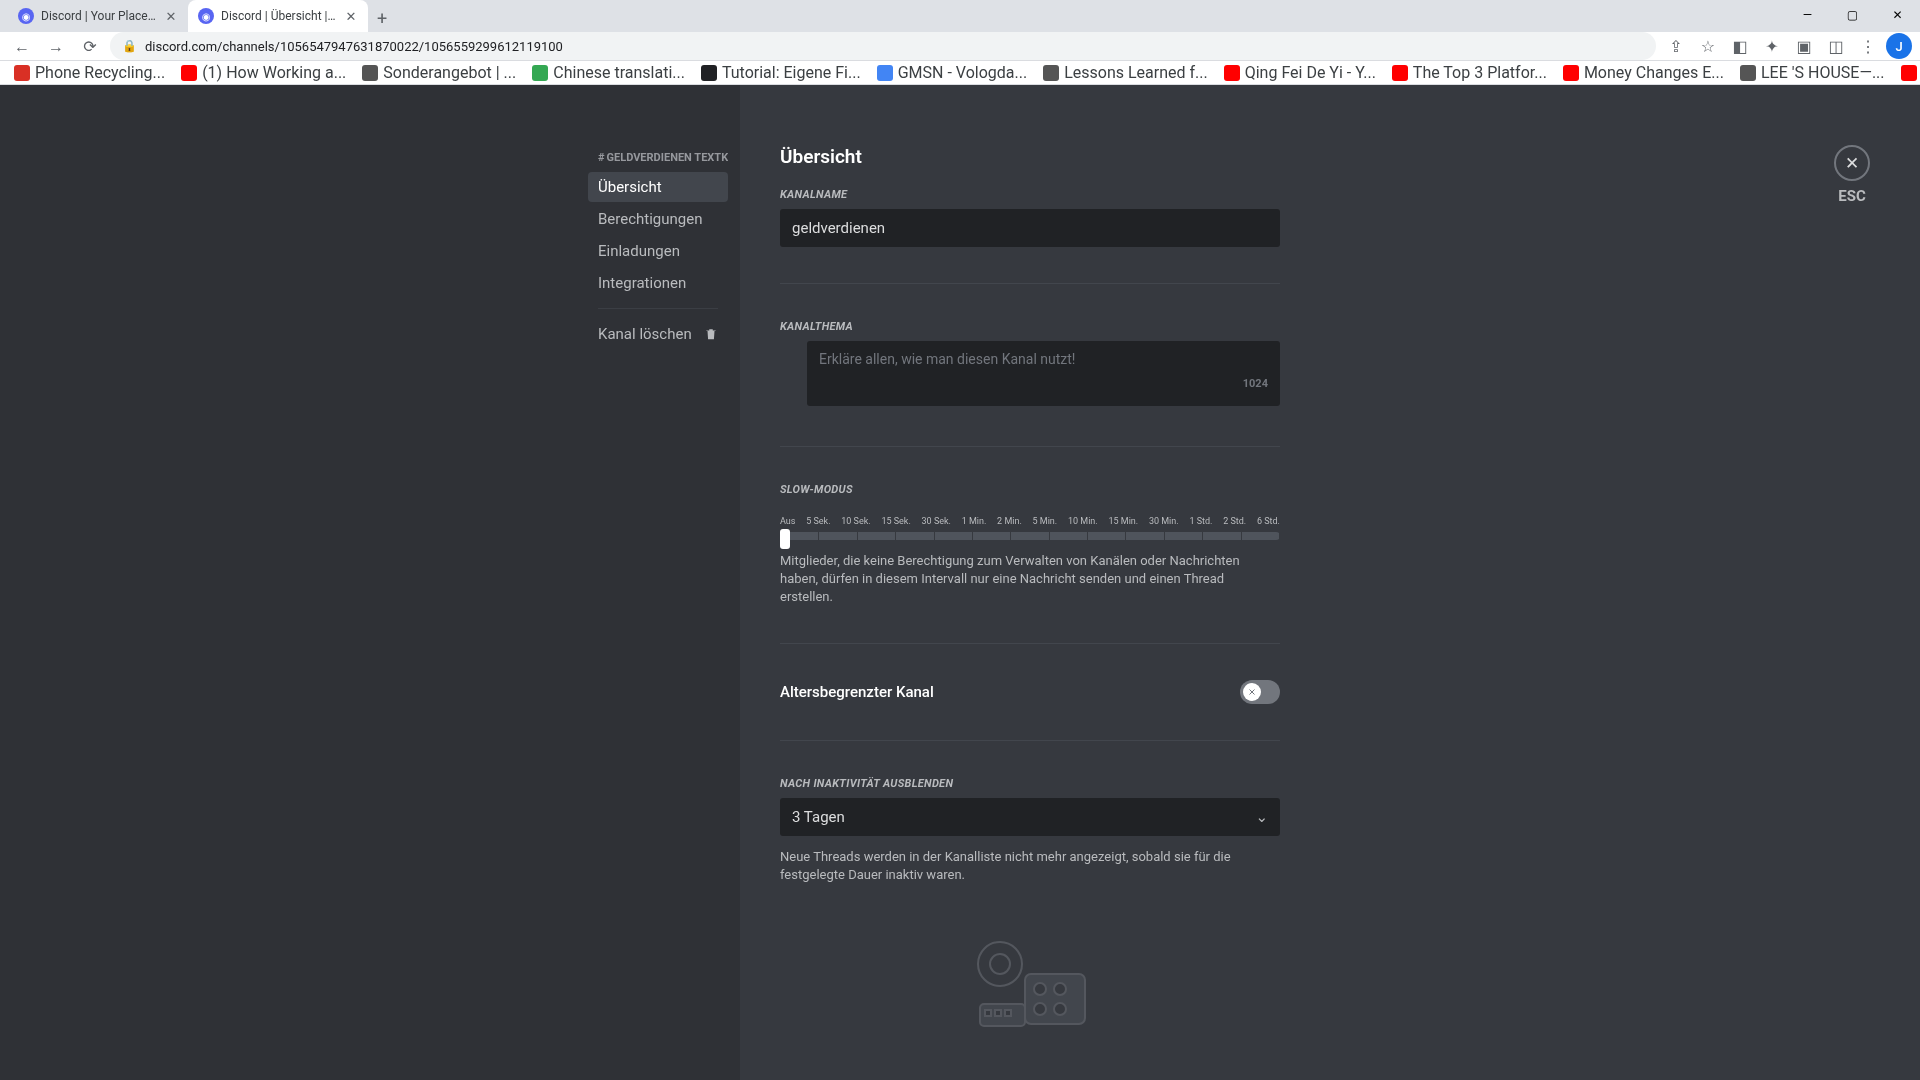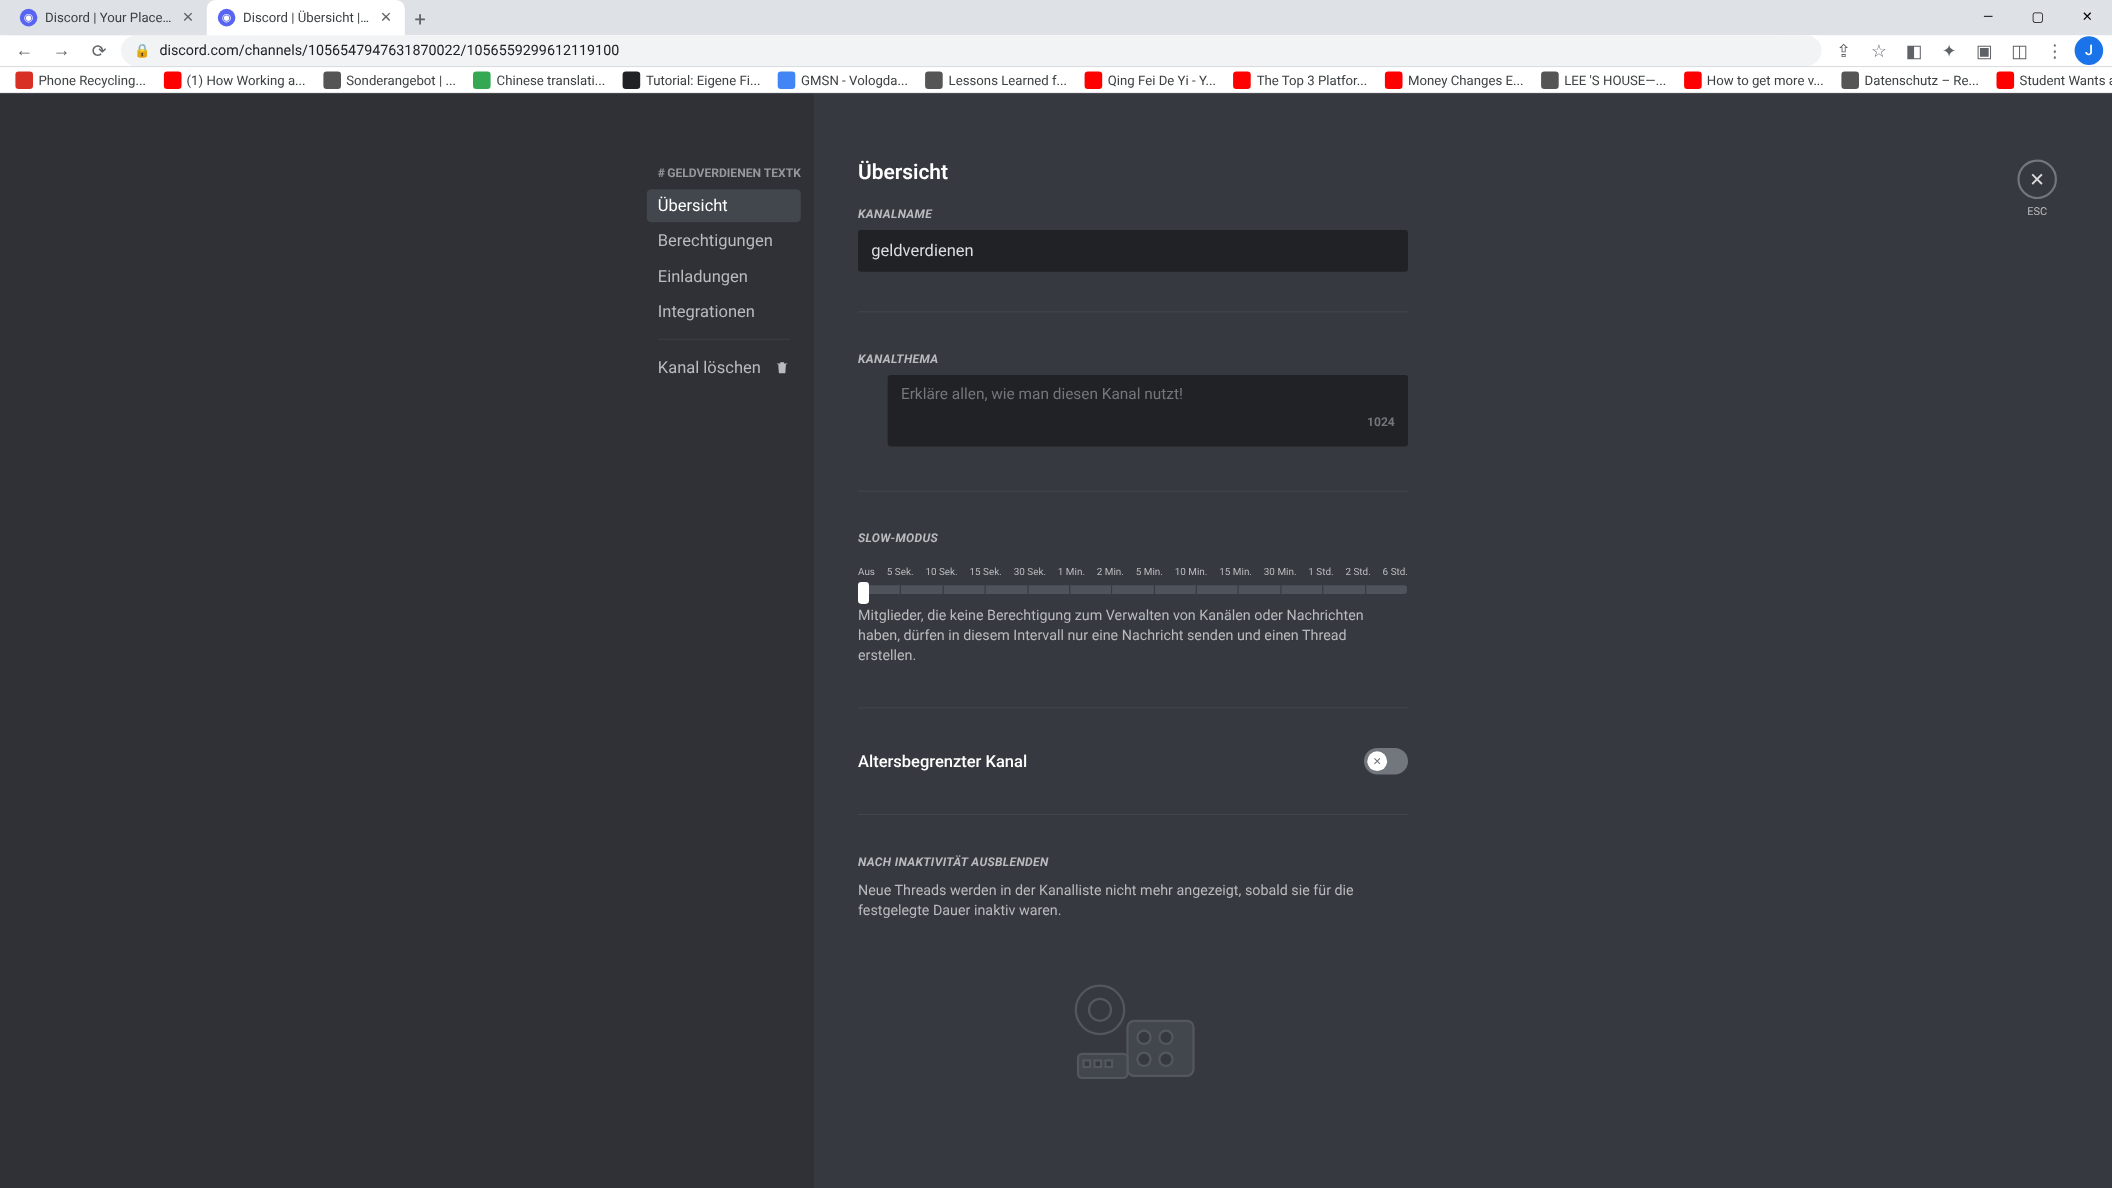--- a/index.html
+++ b/index.html
@@ -19,42 +19,42 @@
 
 .toolbar { height: 36px; background: #fff; display: flex; align-items: center; padding: 0 8px; gap: 6px; border-bottom: 1px solid #dadce0; }
 .nav-btn { width: 28px; height: 28px; display: flex; align-items: center; justify-content: center; color: #5f6368; border-radius: 50%; }
 .address-bar { flex: 1; height: 28px; background: #f1f3f4; border-radius: 14px; display: flex; align-items: center; padding: 0 12px; gap: 8px; font-size: 13px; color: #202124; }
 .address-bar .lock { color: #5f6368; font-size: 12px; }
 .toolbar-right { display: flex; align-items: center; gap: 4px; }
 .toolbar-icon { width: 28px; height: 28px; display: flex; align-items: center; justify-content: center; color: #5f6368; }
 .avatar { width: 26px; height: 26px; border-radius: 50%; background: #1a73e8; color: #fff; display: flex; align-items: center; justify-content: center; font-size: 13px; font-weight: 500; }
 
 .bookmark-bar { height: 30px; background: #fff; display: flex; align-items: center; padding: 0 8px; gap: 4px; border-bottom: 1px solid #dadce0; overflow: hidden; }
-.bookmark { display: flex; align-items: center; gap: 5px; padding: 4px 6px; font-size: 12px; color: #3c4043; white-space: nowrap; border-radius: 4px; }
+.bookmark { display: flex; align-items: center; gap: 5px; padding: 4px 6px; font-size: 16px; color: #3c4043; white-space: nowrap; border-radius: 4px; }
 .bookmark .bm-icon { width: 16px; height: 16px; border-radius: 3px; flex-shrink: 0; }
 
 
 .discord-app { height: calc(1080px - 85px); background: #36393f; display: flex; position: relative; }
 .settings-layer { position: absolute; inset: 0; background: #36393f; display: flex; }
 
 .settings-sidebar { width: 740px; background: #2f3136; display: flex; justify-content: flex-end; padding: 60px 12px 60px 20px; }
 .settings-sidebar-inner { width: 140px; display: flex; flex-direction: column; gap: 2px; }
 .sidebar-header { font-size: 11px; font-weight: 700; color: #96989d; padding: 6px 10px; text-transform: uppercase; white-space: nowrap; overflow: hidden; }
 .sidebar-header .hash { color: #96989d; margin-right: 2px; }
 .sidebar-item { padding: 6px 10px; border-radius: 4px; font-size: 15px; color: #b9bbbe; cursor: pointer; }
 .sidebar-item.active { background: #42464d; color: #fff; }
 .sidebar-sep { height: 1px; background: #3b3e44; margin: 8px 10px; }
 .sidebar-delete { padding: 6px 10px; border-radius: 4px; font-size: 15px; color: #b9bbbe; display: flex; justify-content: space-between; align-items: center; cursor: pointer; }
 .trash-icon { width: 14px; height: 14px; }
 
 .settings-content { flex: 1; background: #36393f; padding: 60px 40px; position: relative; overflow-y: auto; }
 .content-inner { max-width: 500px; }
 .close-btn { position: absolute; right: 50px; top: 60px; display: flex; flex-direction: column; align-items: center; gap: 6px; }
 .close-circle { width: 36px; height: 36px; border: 2px solid #72767d; border-radius: 50%; display: flex; align-items: center; justify-content: center; color: #dcddde; font-size: 17px; }
-.close-label { font-size: 10px; color: #b9bbbe; }
+.close-label { font-size: 15px; color: #b9bbbe; font-weight: bold; }
 
 .page-title { font-size: 19px; font-weight: 600; color: #fff; margin-bottom: 20px; }
 .field-label { font-size: 11px; font-weight: 700; color: #b9bbbe; text-transform: uppercase; margin-bottom: 8px; letter-spacing: 0.3px; font-style: italic; }
 .text-input { width: 100%; background: #202225; border: none; border-radius: 3px; padding: 10px 12px; color: #dcddde; font-size: 15px; outline: none; }
 .textarea-wrap { position: relative; padding-left: 27px; }
 .textarea-input { width: 100%; background: #202225; border: none; border-radius: 3px; padding: 10px 12px; color: #dcddde; font-size: 14px; min-height: 65px; resize: none; outline: none; font-family: inherit; }
 .textarea-input::placeholder { color: #72767d; }
 .char-count { position: absolute; bottom: 20px; right: 12px; font-size: 11px; color: #72767d; font-weight: bold; }
 .divider { height: 1px; background: #42464d; margin: 36px 0; }
 
@@ -274,20 +274,24 @@
               <svg viewBox="0 0 20 20">
                   <path fill="#72767d" d="M5 5l10 10M15 5L5 15" stroke="#72767d" stroke-width="2"></path>
                 </svg>
             </div>
           </div>
         </div>
 
         <div class="divider"></div>
 
         <div class="field-label">NACH INAKTIVITÄT AUSBLENDEN</div>
+        <div class="select-input">
+          <span>3 Tagen</span>
+          <span class="chevron">⌄</span>
+        </div>
         <div class="helper-text">Neue Threads werden in der Kanalliste nicht mehr angezeigt, sobald sie für die festgelegte Dauer inaktiv waren.</div>
 
         <div class="bottom-illustration">
           <svg viewBox="0 0 180 120" fill="none" stroke="#72767d" stroke-width="2">
             <circle cx="60" cy="40" r="22"></circle>
             <circle cx="60" cy="40" r="10"></circle>
             <rect x="85" y="50" width="60" height="50" rx="6" fill="#4f545c" stroke="#72767d"></rect>
             <circle cx="100" cy="65" r="6" fill="#36393f"></circle>
             <circle cx="120" cy="65" r="6" fill="#36393f"></circle>
             <circle cx="100" cy="85" r="6" fill="#36393f"></circle>

